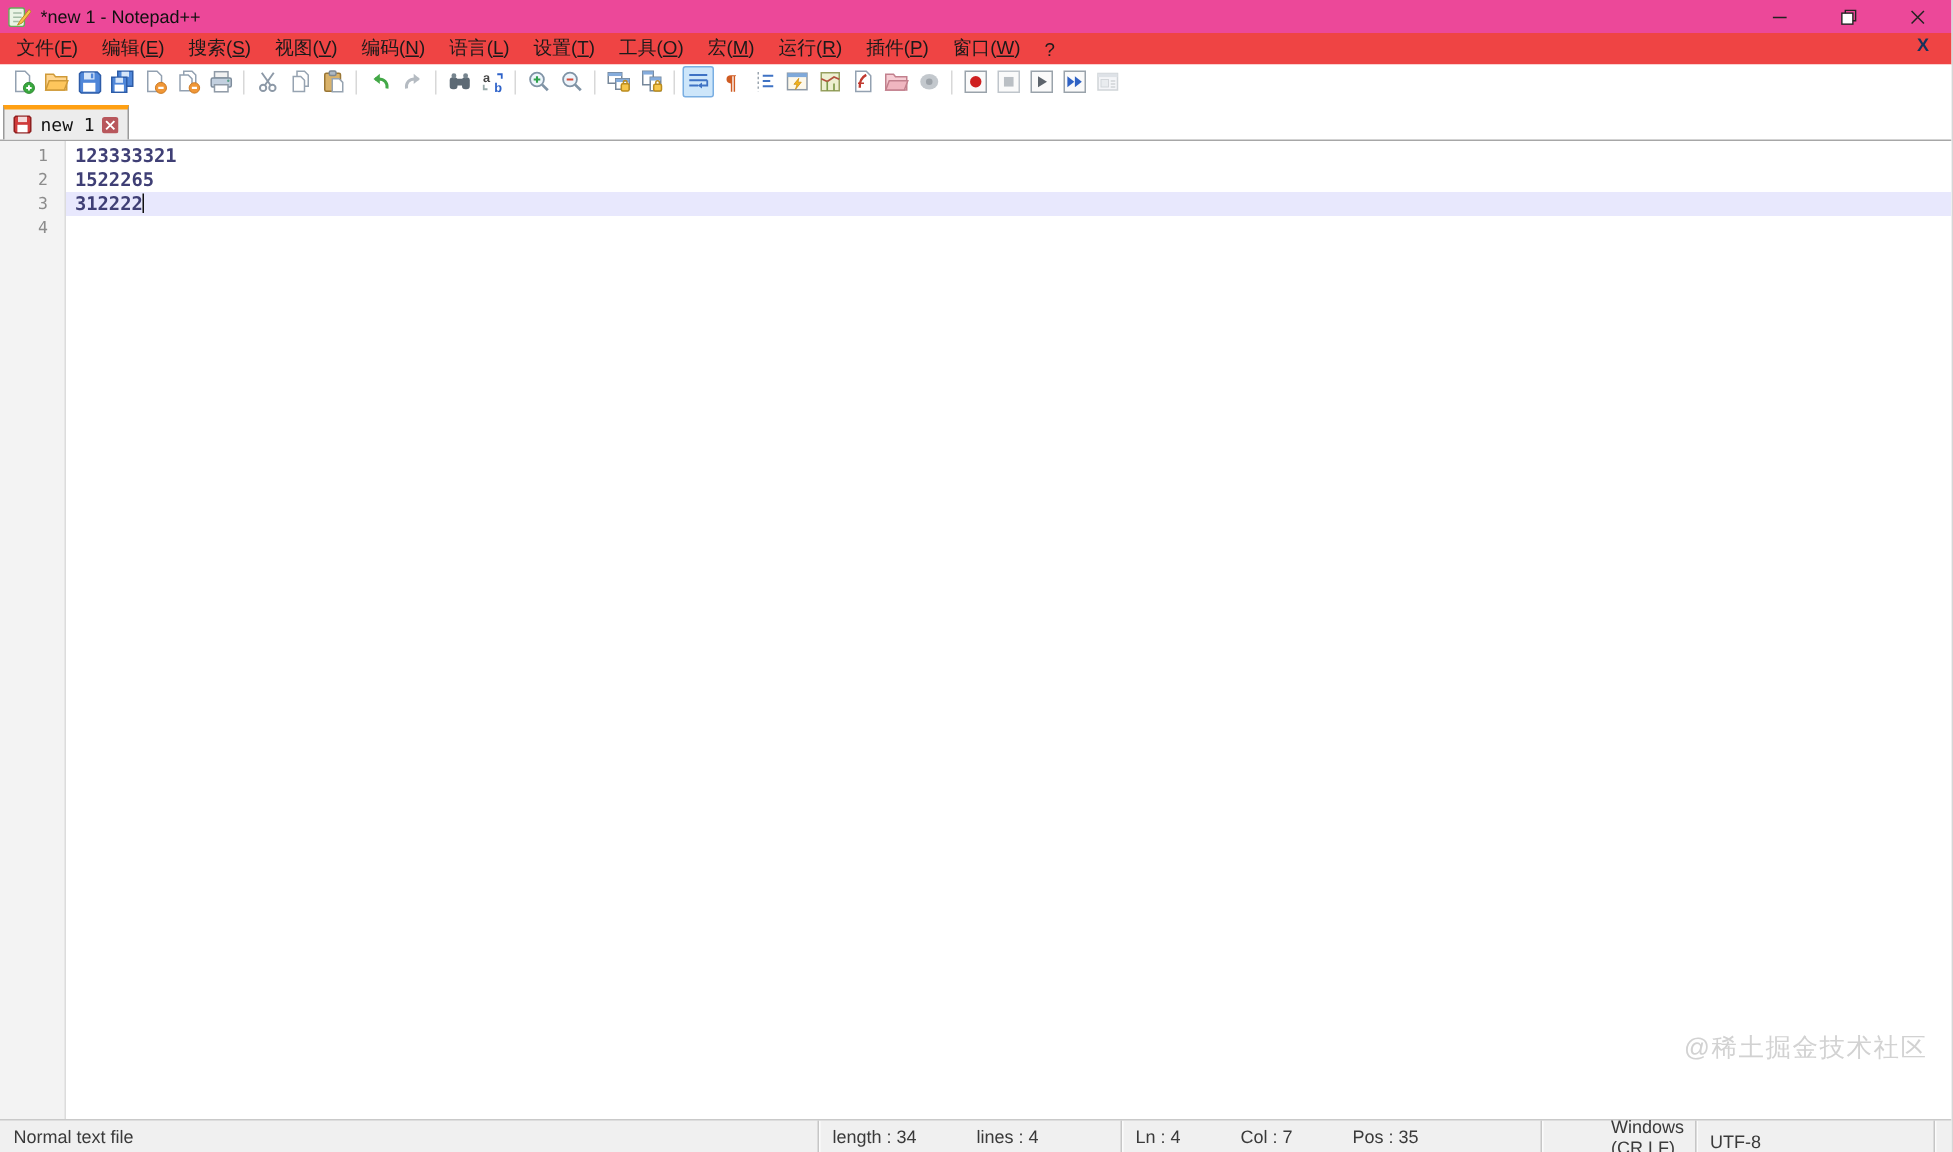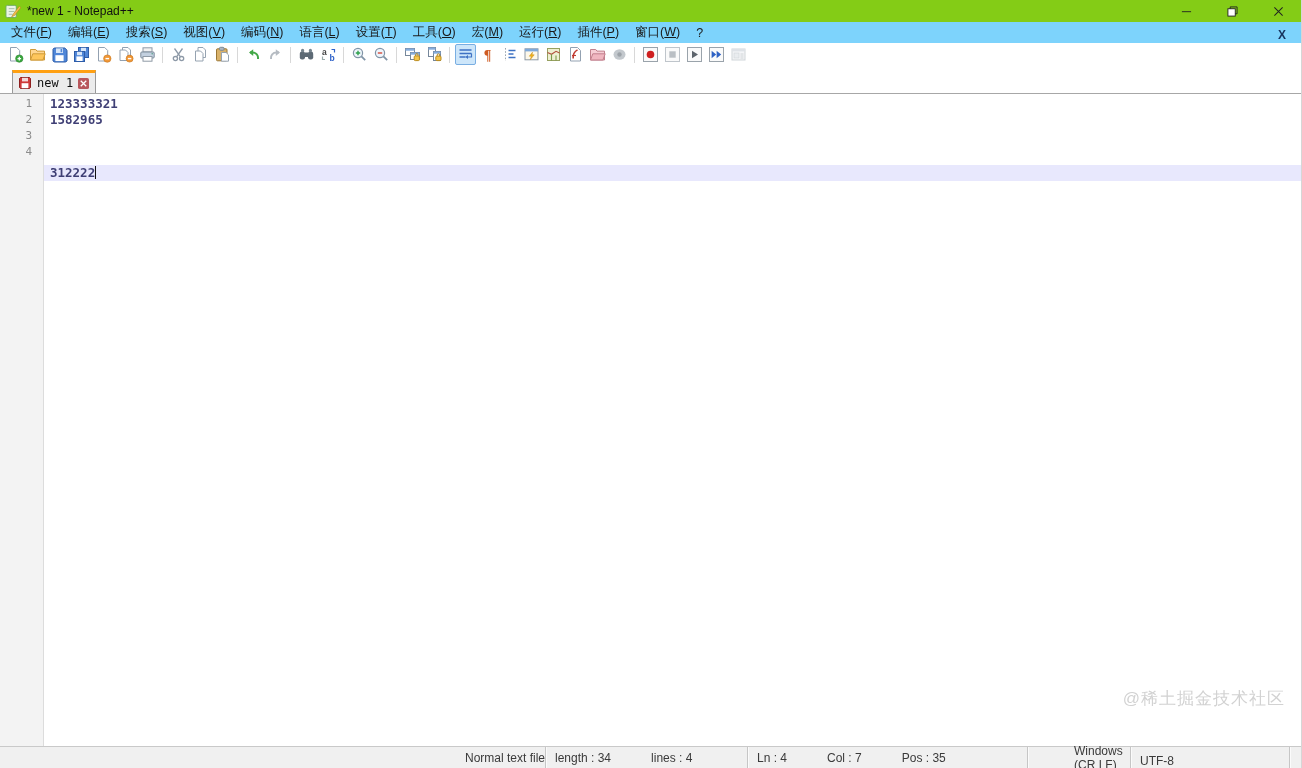--- a/index.html
+++ b/index.html
@@ -5,73 +5,73 @@
   * { margin:0; padding:0; box-sizing:border-box; }
   html,body { width:1302px; height:768px; overflow:hidden; }
   body {
     font-family:"Liberation Sans","DejaVu Sans",sans-serif;
     background:#fff; color:#000; font-size:12px;
     display:flex; flex-direction:column;
     border-right:1px solid #d6d6d6;
   }
 
   
-  .titlebar { height:22px; display:flex; align-items:center; background:#84cc16; flex:0 0 auto; }
+  .titlebar { height:22px; display:flex; align-items:center; background:#ec4899; flex:0 0 auto; }
   .app-icon { width:16px; height:16px; margin:0 6px 0 5px; flex:0 0 auto; }
   .title-text { font-size:12px; color:#111; }
   .win-controls { margin-left:auto; display:flex; height:100%; }
   .win-btn { width:46px; height:22px; display:flex; align-items:center; justify-content:center; cursor:default; }
   .win-btn svg { width:11px; height:11px; }
 
   
-  .menubar { height:21px; display:flex; align-items:flex-end; background:#7dd3fc; padding-left:3px; flex:0 0 auto; }
+  .menubar { height:21px; display:flex; align-items:flex-start; background:#ef4444; padding-left:3px; flex:0 0 auto; }
   .menu-items { display:flex; height:100%; align-items:center; }
   .menu-item { padding:2px 8px; font-size:12.5px; color:#1a1a1a; cursor:default; }
   .menu-item u { text-decoration:underline; }
   .menu-close { margin-left:auto; margin-right:10px; color:#16325c; font-weight:bold; font-size:12px; padding:1px 5px; cursor:default; }
 
   
   .toolbar { height:23px; display:flex; align-items:center; background:#fff; padding-left:4px; flex:0 0 auto; }
   .tbtn { width:21px; height:21px; display:inline-flex; align-items:center; justify-content:center;
           border:1px solid transparent; border-radius:2px; margin:0 0.5px; cursor:default; }
   .tbtn svg { width:17px; height:17px; }
   .tbtn.active { background:#cde6fa; border-color:#79aee2; }
   .tbtn.disabled { opacity:.85; }
   .tsep { width:1px; height:16px; background:#d8d8d8; margin:0 4px; flex:0 0 auto; }
 
   
   .tabbar { height:28px; background:#fff; display:flex; align-items:flex-end; border-bottom:1px solid #a7a7a7; flex:0 0 auto; }
   .tab { height:23px; display:flex; align-items:center; gap:5px; padding:0 6px 0 5px;
          background:#ececec; border:1px solid #9a9a9a; border-bottom:none; border-top:3px solid #ffa012;
-         margin-left:12px; cursor:default; }
+         margin-left:2px; cursor:default; }
   .tab-label { font-family:"DejaVu Sans Mono","Liberation Mono",monospace; font-size:12px; color:#111; }
   .tab-save-icon svg { width:14px; height:14px; display:block; }
   .tab-close svg { width:11px; height:11px; display:block; }
 
   
   .editor { flex:1 1 auto; display:flex; background:#fff; overflow:hidden; position:relative; }
   .gutter { width:44px; background:#f3f3f3; border-right:1px solid #dcdcdc; padding-top:2px; flex:0 0 auto; }
   .gut-row { height:16px; line-height:16px; text-align:right; padding-right:11px;
              font-family:"DejaVu Sans Mono","Liberation Mono",monospace; font-size:11px; color:#8c8c8c; }
   .content { flex:1 1 auto; padding-top:2px; cursor:text;font-weight:bold; }
   .txt-row { height:16px; line-height:16px; padding-left:6px; white-space:pre;
              font-family:"DejaVu Sans Mono","Liberation Mono",monospace; font-size:12.5px; color:var(--txt,#3f3f75); }
-  .txt-row.current { background:var(--cur,#e8e8fd);margin-top:37px; }
+  .txt-row.current { background:var(--cur,#e8e8fd); }
   .caret { display:inline-block; width:1px; height:13px; background:#111; vertical-align:-2px; }
 
   
   .watermark { position:absolute; right:16px; bottom:36px; font-size:17px; color:#d2d2d2;
                letter-spacing:1px; pointer-events:none; }
 
   
   .statusbar { height:22px; flex:0 0 auto; background:#f0f0f0; border-top:1px solid #c9c9c9;
                display:flex; align-items:center; font-size:12px; color:#3a3a3a; }
   .seg { height:100%; display:flex; align-items:center; padding-left:9px; }
   .seg + .seg { border-left:1px solid #c6c6c6; box-shadow:inset 1px 0 0 #fbfbfb;gap:40px; }
-  .seg-doc  { flex:1 1 auto;justify-content:flex-end; }
+  .seg-doc  { flex:1 1 auto; }
   .seg-len  { width:202px; gap:26px; }
   .seg-pos  { width:280px; gap:22px; }
   .seg-eol  { width:103px;padding-left:46px; }
   .seg-enc  { width:122px;align-items:flex-end; }
   .seg-ins  { width:37px;margin-top:43px; }
   .seg-tail { width:12px; padding:0; }
 </style>
 </head>
 <body>
 
@@ -374,21 +374,21 @@
 
 <div class="editor">
   <div class="gutter">
       <div class="gut-row">1</div>
       <div class="gut-row">2</div>
       <div class="gut-row">3</div>
       <div class="gut-row">4</div>
     </div>
   <div class="content">
       <div class="txt-row"><span>123333321</span></div>
-      <div class="txt-row"><span>1582965</span></div>
+      <div class="txt-row"><span>1522265</span></div>
       <div class="txt-row current"><span>312222</span><span class="caret"></span></div>
     </div>
   <div class="watermark">@稀土掘金技术社区</div>
 </div>
 
 <div class="statusbar">
   <div class="seg seg-doc">
     <span>Normal text file</span>
   </div>
   <div class="seg seg-len">

